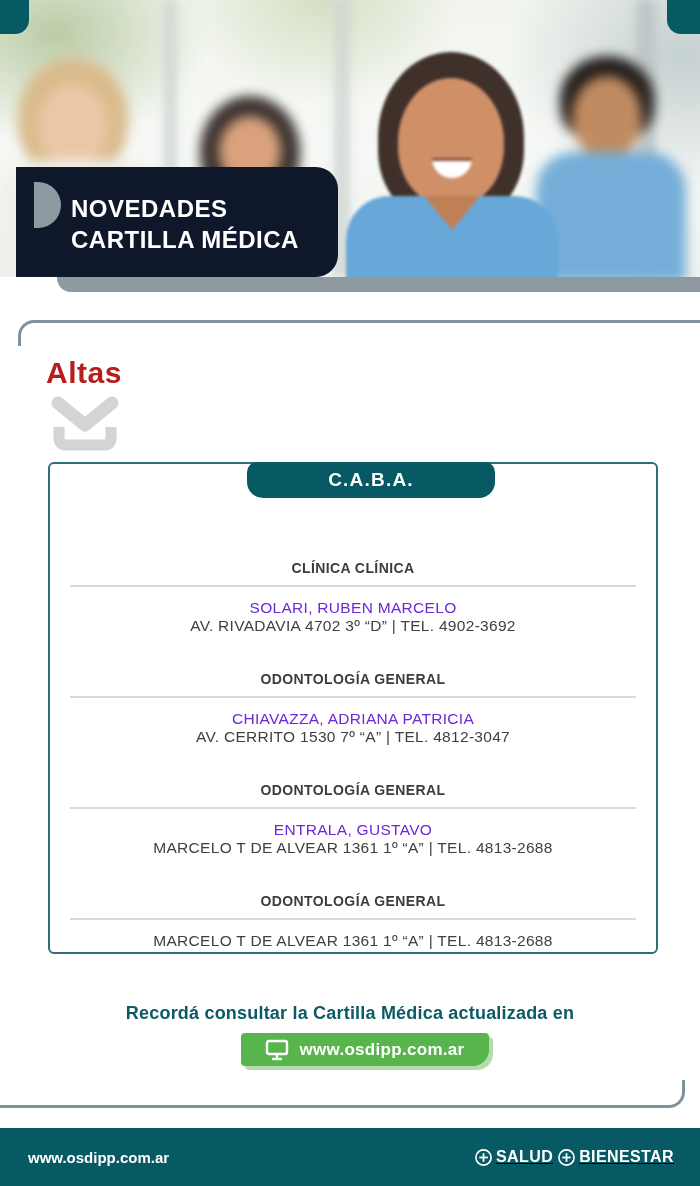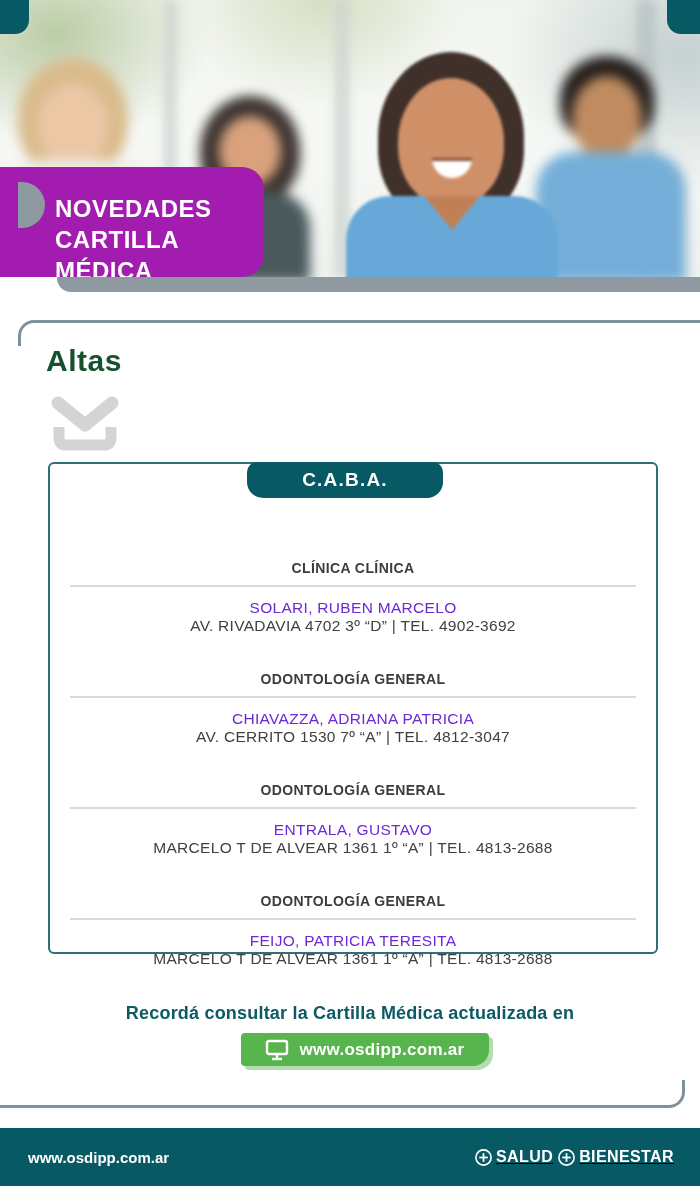--- a/index.html
+++ b/index.html
@@ -48,22 +48,22 @@
   .p4 .face { left:572px; top:76px; width:70px; height:84px; background:#c08b60; border-radius:50%; }
   .p4 .torso { left:536px; top:152px; width:150px; height:130px; background:#74aed8; border-radius:38px 38px 0 0; }
 
   
   .corner-mark { position:absolute; background:#075a64; }
   .corner-tl { left:0; top:0; width:29px; height:34px; border-radius:0 0 14px 0; }
   .corner-tr { right:0; top:0; width:33px; height:34px; border-radius:0 0 0 14px; }
 
   
   .banner {
-    position:absolute; left:0; top:167px; width:264px; height:110px;
-    background:#a21caf; border-radius:0 22px 22px 0;
+    position:absolute; left:16px; top:167px; width:322px; height:110px;
+    background:#0f172a; border-radius:0 22px 22px 0;
   }
   .d-mark {
     position:absolute; left:18px; top:15px; width:27px; height:46px;
     background:#8d9aa2; border-radius:0 46px 46px 0;
   }
   .banner-text {
     position:absolute; left:55px; top:26px; color:#ffffff;
     font-size:24px; font-weight:bold; letter-spacing:.5px; line-height:31px;
   }
   .gray-bar {
@@ -77,31 +77,31 @@
     border-top:3px solid #7e929c; border-left:3px solid #7e929c;
     border-top-left-radius:16px;
   }
   .frame-bottom {
     position:absolute; left:-8px; top:1080px; width:693px; height:28px;
     border-bottom:3px solid #7e929c; border-right:3px solid #7e929c;
     border-bottom-right-radius:16px;
   }
 
   
-  .altas { position:absolute; left:46px; top:344px; color:#14532d;
+  .altas { position:absolute; left:46px; top:356px; color:#b91c1c;
            font-size:30px; font-weight:bold; letter-spacing:.5px; }
   .altas-icon { position:absolute; left:48px; top:394px; }
 
   
   .card {
     position:absolute; left:48px; top:462px; width:610px; height:492px;
     background:#ffffff; border:2px solid #2f6e7a; border-radius:6px;
   }
   .caba-tab {
-    position:absolute; left:247px; top:462px; width:196px; height:36px;
+    position:absolute; left:247px; top:462px; width:248px; height:36px;
     background:#075a64; border-radius:10px 10px 16px 16px;
     display:flex; align-items:center; justify-content:center;
     color:#ffffff; font-size:19px; font-weight:bold; letter-spacing:1.2px;
   }
   .entries { position:absolute; left:48px; top:510px; width:610px; }
   .entry { text-align:center; margin-bottom:36px; }
   .entry .specialty { font-size:14px; font-weight:bold; color:#3c3c3c; letter-spacing:.4px; }
   .entry .divider { height:2px; background:#d9d9d9; margin:9px 20px 12px 20px; }
   .entry .provider-name { font-size:15.5px; color:#6d28d9; letter-spacing:.3px; }
   .entry .provider-address { font-size:15.5px; color:#404040; letter-spacing:.3px; margin-top:0; }
@@ -203,21 +203,20 @@
       </div>
       <div class="entry">
         <div class="specialty">ODONTOLOGÍA GENERAL</div>
         <div class="divider"></div>
         <div class="provider-name">ENTRALA, GUSTAVO</div>
         <div class="provider-address">MARCELO T DE ALVEAR 1361 1º “A” | TEL. 4813-2688</div>
       </div>
       <div class="entry">
         <div class="specialty">ODONTOLOGÍA GENERAL</div>
         <div class="divider"></div>
-        <div class="provider-name">FEIJO, PATRICIA TERESITA</div>
         <div class="provider-address">MARCELO T DE ALVEAR 1361 1º “A” |  TEL. 4813-2688</div>
       </div>
     </div>
   </div>
   <div class="caba-tab">C.A.B.A.</div>
 
   <div class="reminder">Recordá consultar la Cartilla Médica actualizada en</div>
   <button class="web-button">
     <span style="display:flex;">
       <svg width="24" height="22" viewBox="0 0 24 22" fill="none">

